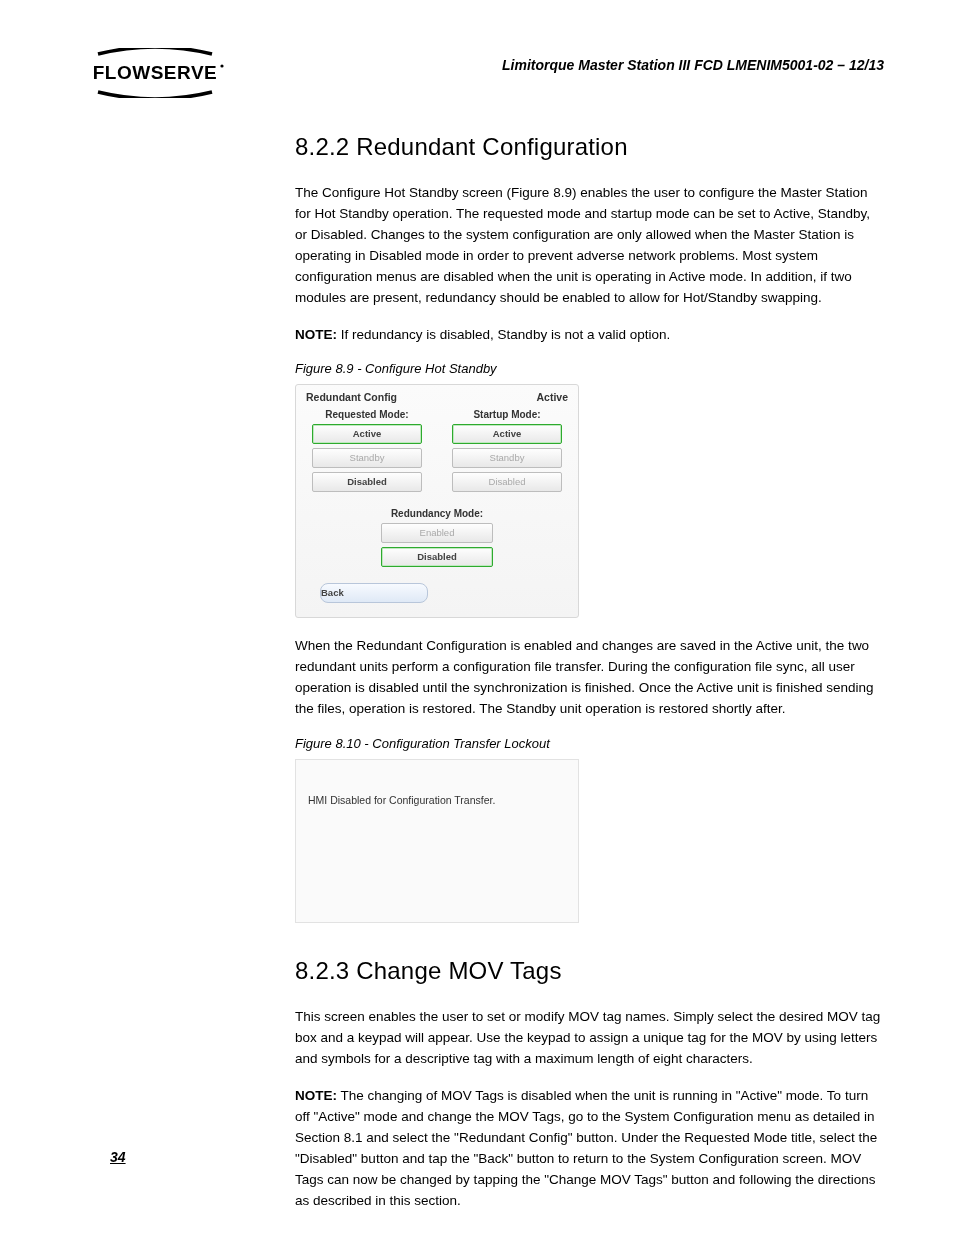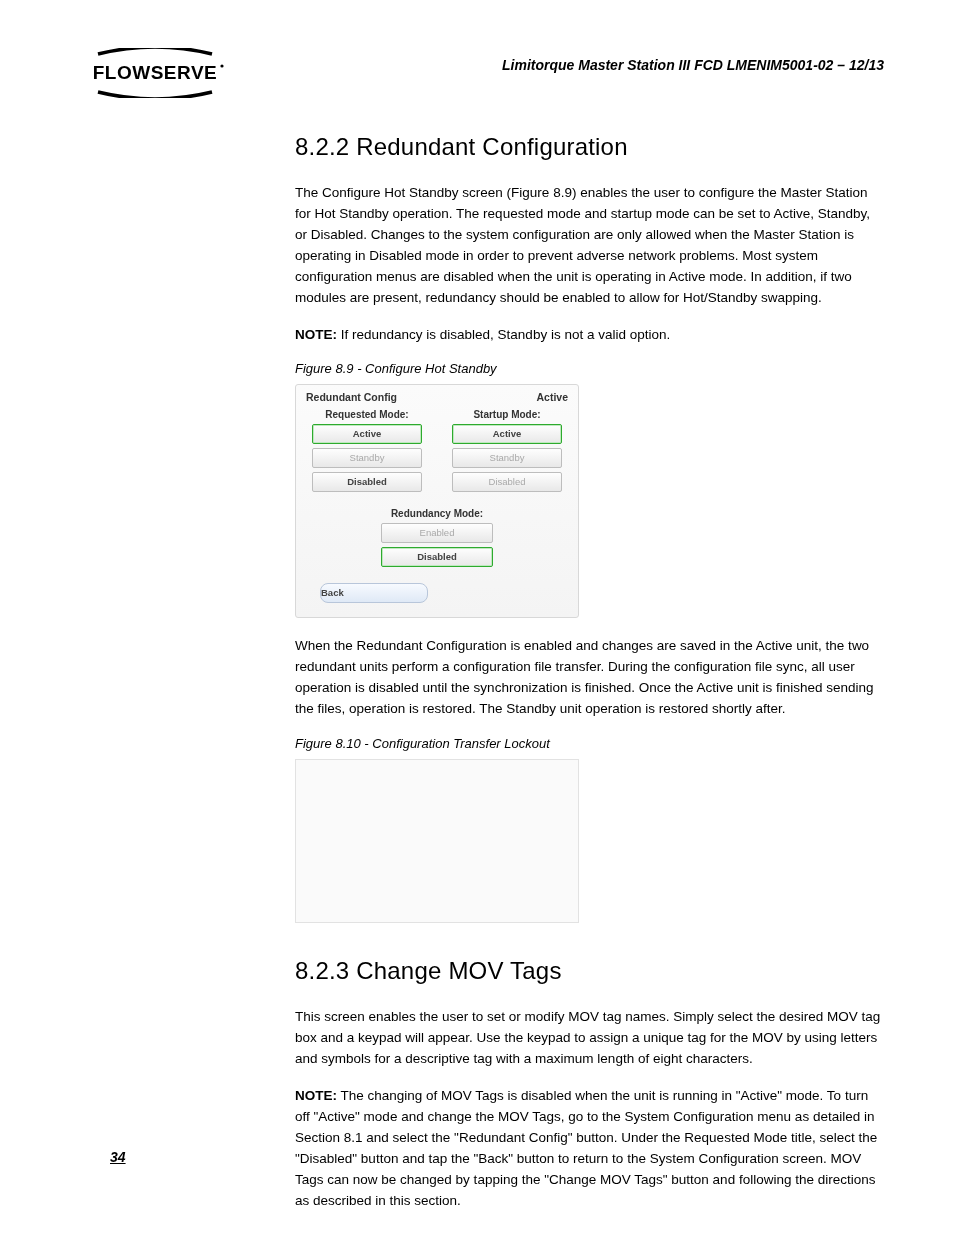--- a/index.html
+++ b/index.html
@@ -192,20 +192,21 @@
       <div class="backrow">
         <div class="btn89">Back</div>
       </div>
     </div>
 
     <p class="body" style="margin-top:18px;">When the Redundant Configuration is enabled and changes are saved in the Active unit, the two redundant units perform a configuration file transfer. During the configuration file sync, all user operation is disabled until the synchronization is finished. Once the Active unit is finished sending the files, operation is restored. The Standby unit operation is restored shortly after.</p>
 
     <div class="figcap">Figure 8.10 - Configuration Transfer Lockout</div>
 
     <div class="panel810">
+      <div class="m">HMI Disabled for Configuration Transfer.</div>
     </div>
 
     <h2 class="section" style="margin-top:34px;">8.2.3 Change MOV Tags</h2>
 
     <p class="body">This screen enables the user to set or modify MOV tag names. Simply select the desired MOV tag box and a keypad will appear. Use the keypad to assign a unique tag for the MOV by using letters and symbols for a descriptive tag with a maximum length of eight characters.</p>
 
     <p class="body">
       <strong>NOTE:</strong><span> The changing of MOV Tags is disabled when the unit is running in "Active" mode. To turn off "Active" mode and change the MOV Tags, go to the System Configuration menu as detailed in Section 8.1 and select the "Redundant Config" button. Under the Requested Mode title, select the "Disabled" button and tap the "Back" button to return to the System Configuration screen. MOV Tags can now be changed by tapping the "Change MOV Tags" button and following the directions as described in this section.</span>
     </p>
 

